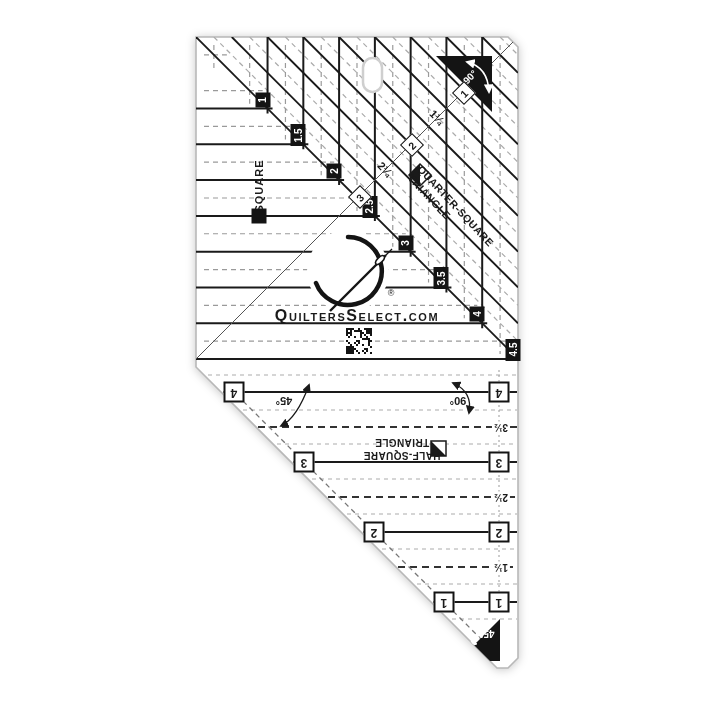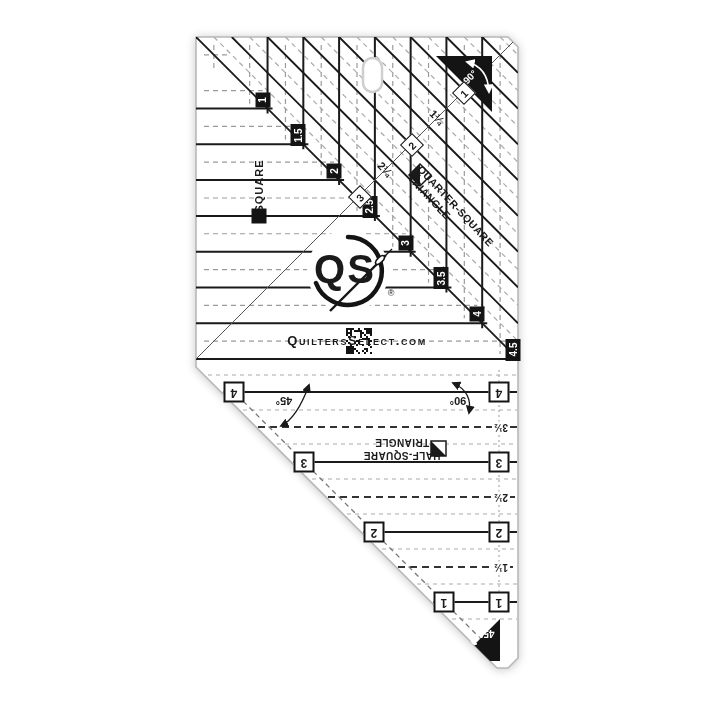--- a/index.html
+++ b/index.html
@@ -25,21 +25,21 @@
   .dbox span{font-size:10.5px;font-weight:bold;transform:rotate(-90deg);}
   
   .bbox{position:absolute;width:17px;height:17px;background:#fff;border:2px solid #141414;
         display:flex;align-items:center;justify-content:center;transform:translate(-50%,-50%);}
   .bbox span{font-size:12px;font-weight:bold;transform:rotate(180deg);}
   .halflbl{position:absolute;background:#fff;padding:0 2px;font-size:10px;font-weight:bold;
            transform:translate(-50%,-50%) rotate(180deg);}
   .sqicon{position:absolute;width:15px;height:15px;background:#141414;transform:translate(-50%,-50%);}
   .twoline{line-height:1.25;letter-spacing:.4px;}
   #brand-qs{font-size:40px;font-weight:bold;letter-spacing:2px;}
-  #website{font-size:13px;font-weight:600;font-variant:small-caps;letter-spacing:1.6px;margin-top:24px;}
+  #website{font-size:16px;font-weight:600;font-variant:small-caps;letter-spacing:1.6px;}
   #reg-mark{font-size:9px;}
 </style>
 </head>
 <body>
 
 <div id="stage">
 
   <svg id="ruler-svg" width="713" height="713" viewBox="0 0 713 713">
     <defs>
       <clipPath id="rclip">
@@ -247,21 +247,20 @@
   <div class="lbl b10 twoline" id="qst-label" style="left:424px;top:163px;transform:rotate(47deg);transform-origin:0 0;font-size:10.5px;">
     <div>QUARTER-SQUARE</div>
     <div>TRIANGLE</div>
   </div>
 
   <div class="lbl b11 r45" style="left:437px;top:117px;">1¼</div>
   <div class="lbl b11 r45" style="left:385px;top:169px;">2¼</div>
 
   <div class="lbl b10 rm45 white" style="left:470px;top:77px;">90°</div>
 
-  <div class="lbl ctr" id="brand-qs" style="left:345px;top:269px;">QS</div>
   <div class="lbl ctr" id="reg-mark" style="left:391px;top:293px;">®</div>
   <div class="lbl ctr" id="website" style="left:357px;top:316px;">QuiltersSelect.com</div>
 
   <div class="lbl b10 twoline r180" id="hst-label" style="left:402px;top:448px;text-align:center;">
     <div>HALF-SQUARE</div>
     <div>TRIANGLE</div>
   </div>
 
   <div class="lbl b11 r180" style="left:284px;top:401px;">45°</div>
   <div class="lbl b11 r180" style="left:458px;top:401px;">90°</div>

